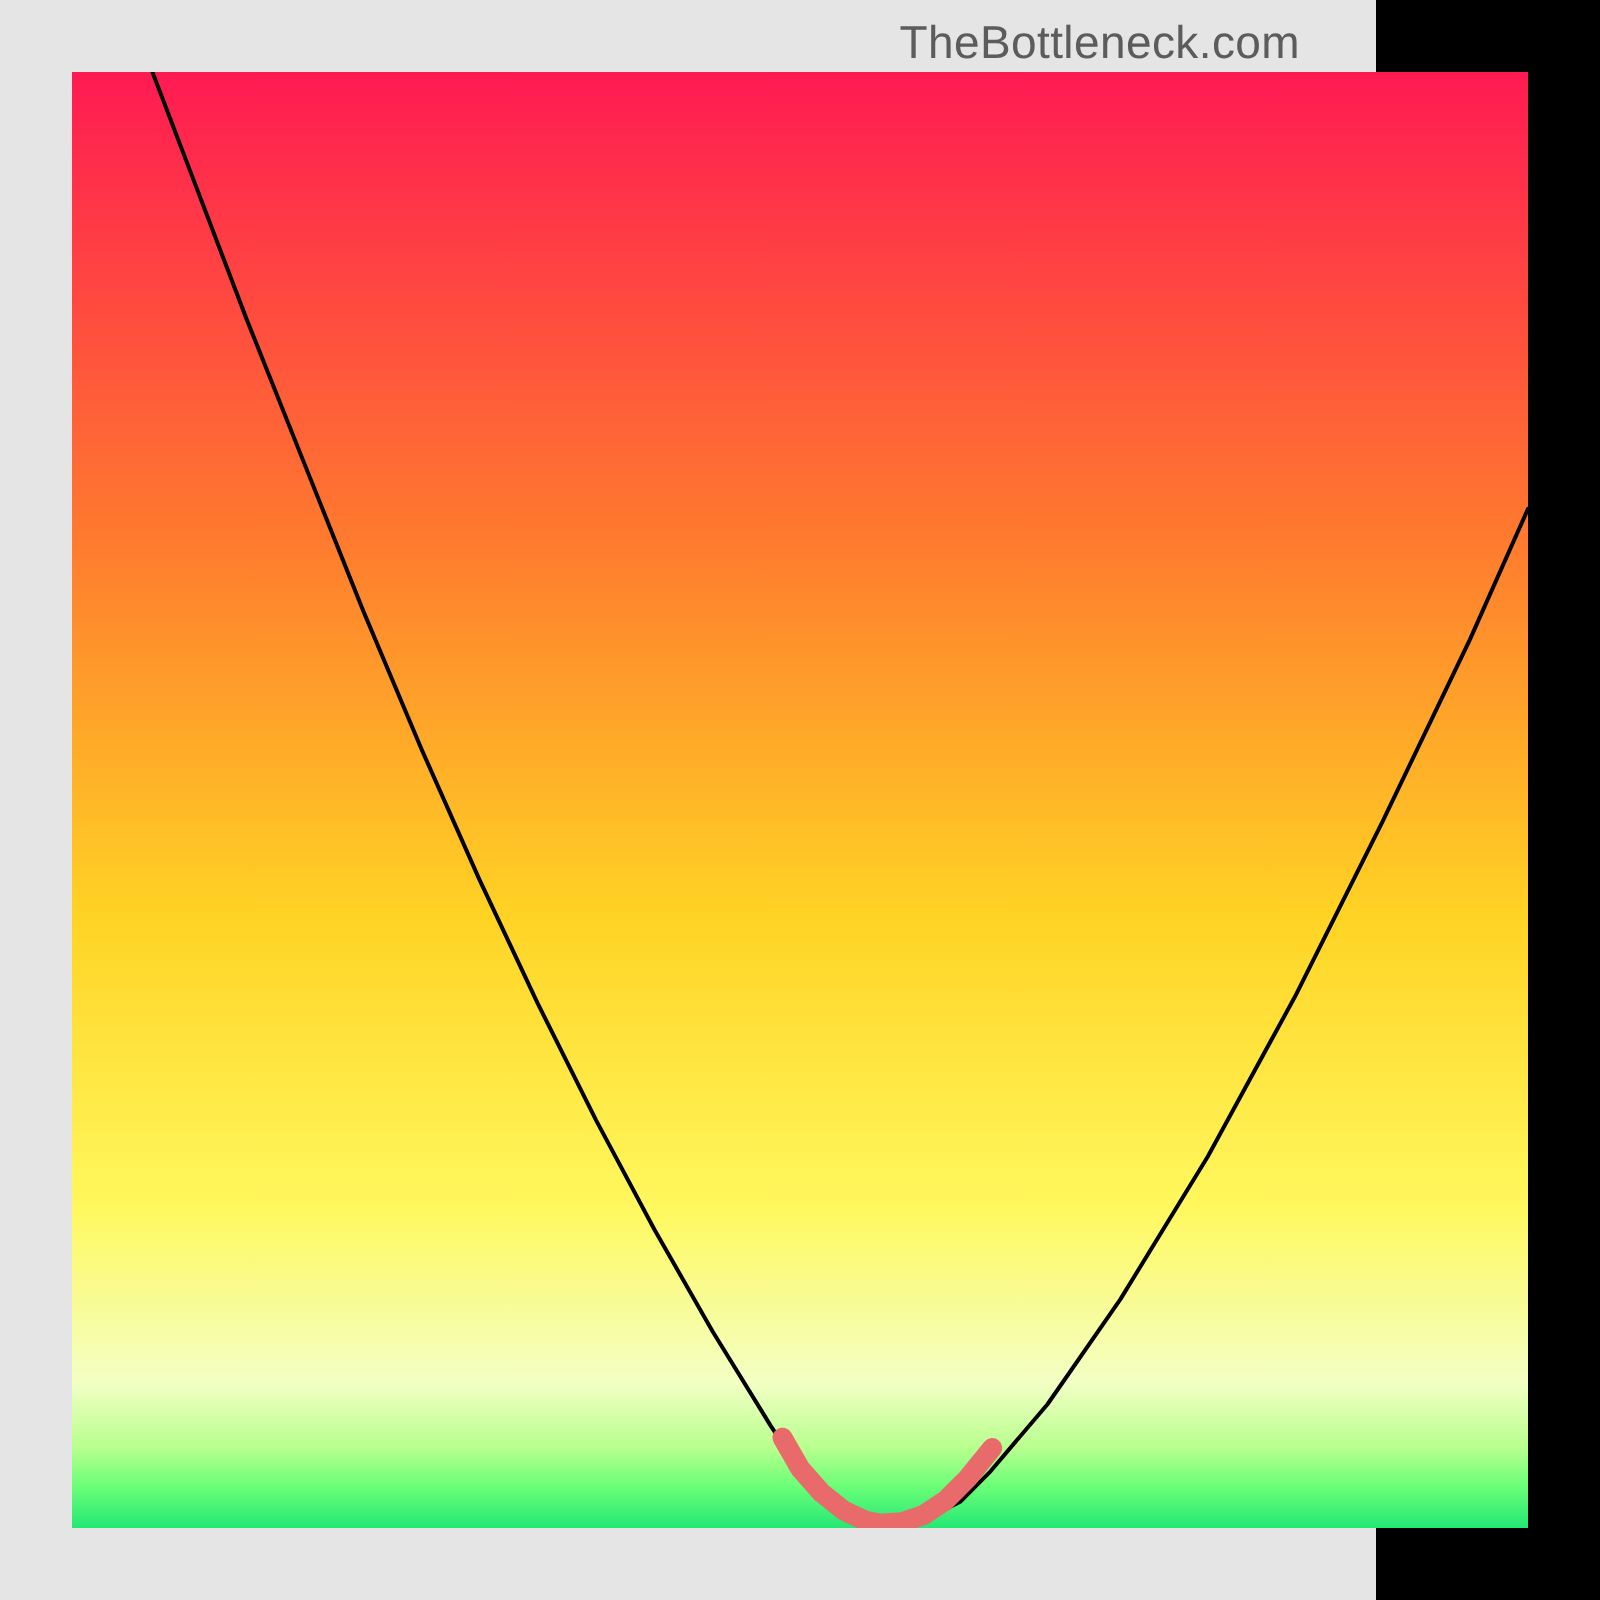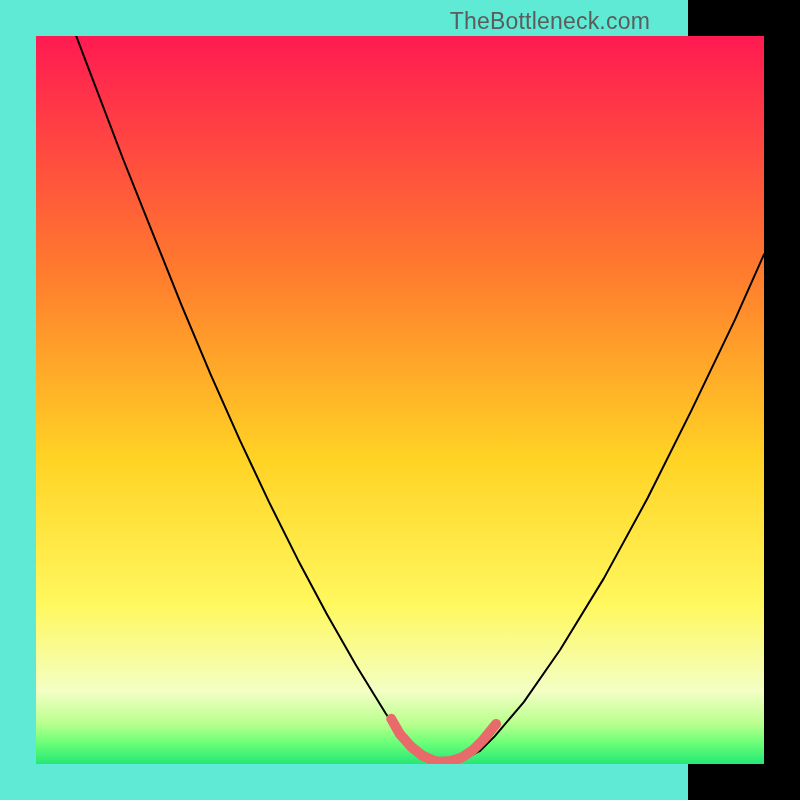--- a/index.html
+++ b/index.html
@@ -1,17 +1,17 @@
 <!DOCTYPE html>
 <html><head>
 <meta charset="utf-8">
 <style>
   * { margin: 0; padding: 0; box-sizing: border-box; }
   html, body { width: 800px; height: 800px; overflow: hidden; background: #000; }
-  .frame { position: relative; width: 688px; height: 800px; background: #5eead4; }
+  .frame { position: relative; width: 688px; height: 800px; background: #e5e5e5; }
   .plot { position: absolute; left: 36px; top: 36px; width: 728px; height: 728px; }
   .watermark { position: absolute; top: 8px; right: 38px; font: 23px Arial, Helvetica, sans-serif; color: #5c5c5c; letter-spacing: 0.2px; }
   svg { display: block; }
 </style>
 </head>
 <body>
 <div class="frame">
   <div class="plot">
     <svg id="svg" width="728" height="728" viewBox="0 0 728 728" preserveAspectRatio="none">
         <defs>

